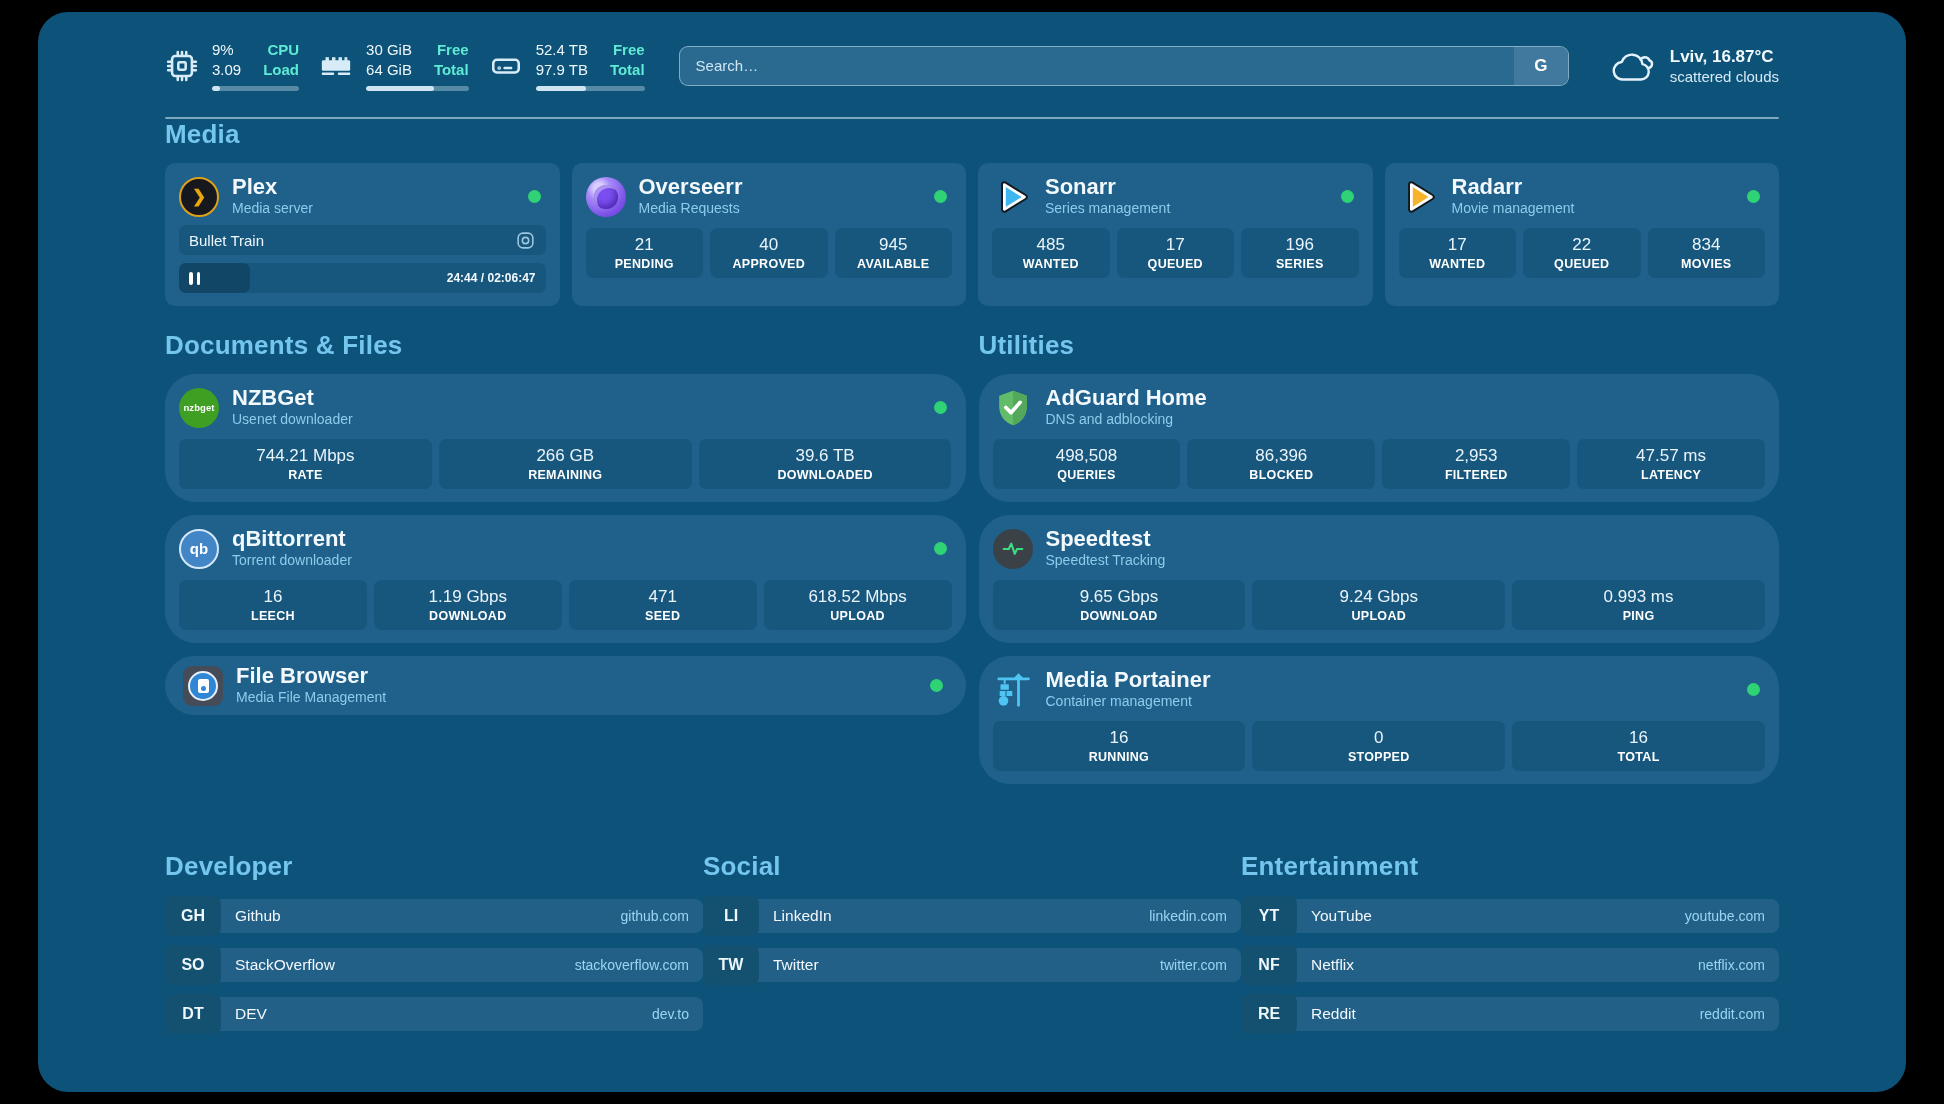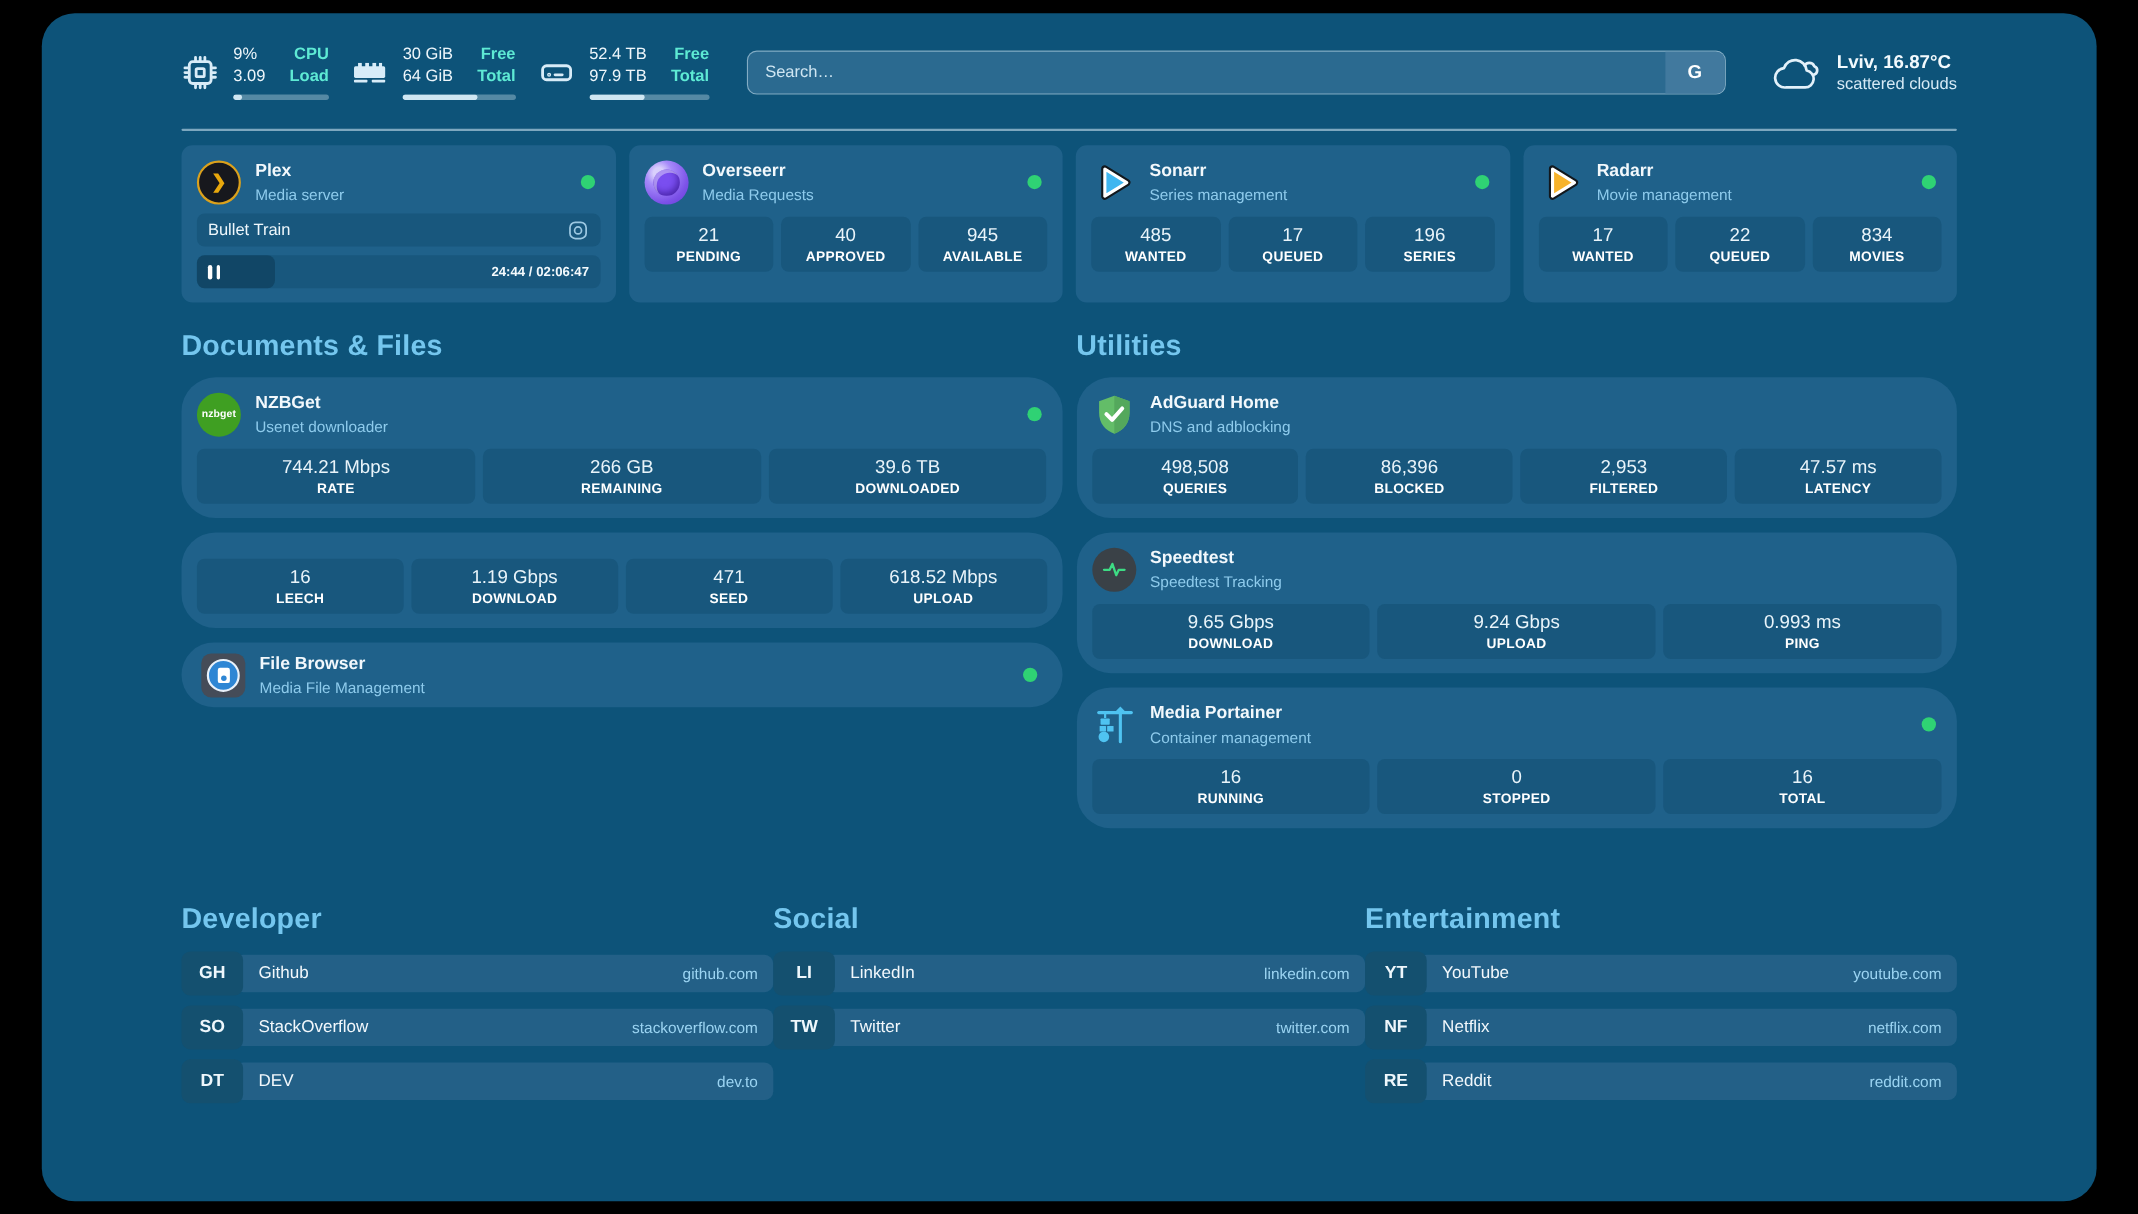--- a/index.html
+++ b/index.html
@@ -33,21 +33,21 @@
   .wl2{font-size:15px;color:#d6eaf6;line-height:19px;}
   .divider{height:2px;background:rgba(216,237,249,.55);margin-top:26px;border-radius:1px;}
 
   
   h2.section{color:#74c6ee;font-size:26px;font-weight:600;margin:0;letter-spacing:.2px;}
   .media-h{margin-top:74px;}
   .media-grid{display:grid;grid-template-columns:repeat(4,1fr);gap:12px;margin-top:13px;}
   .card{background:#1f618a;border-radius:10px;padding:13px 14px;box-sizing:border-box;cursor:pointer;}
   .card-head{display:flex;align-items:center;gap:13px;}
   .head-text{min-width:0;}
-  .title{font-size:16px;font-weight:600;color:#f2f8fc;line-height:22px;white-space:nowrap;}
+  .title{font-size:22px;font-weight:600;color:#f2f8fc;line-height:22px;white-space:nowrap;}
   .sub{font-size:14px;color:#8ecbec;line-height:18px;margin-top:1px;white-space:nowrap;}
   .dot{width:13px;height:13px;border-radius:50%;background:#2fd274;margin-left:auto;margin-right:5px;flex:none;}
   .app-icon{width:40px;height:40px;flex:none;display:flex;align-items:center;justify-content:center;box-sizing:border-box;}
   .tiles{display:flex;gap:7px;margin-top:11px;}
   .tile{flex:1;background:#18577d;border-radius:7px;text-align:center;padding:6px 4px 6px;}
   .tv{font-size:17px;color:#e9f4fa;line-height:22px;}
   .tl{font-size:12.5px;font-weight:700;color:#fff;line-height:16px;letter-spacing:.3px;}
 
   
   .prow{background:#18577d;border-radius:7px;margin-top:8px;height:30px;display:flex;
@@ -187,20 +187,21 @@
       </svg>
       <div>
         <div class="wl1">Lviv, 16.87°C</div>
         <div class="wl2">scattered clouds</div>
       </div>
     </div>
   </div>
 
   <div class="divider"></div>
 
+  <h2 class="section media-h">Media</h2>
   <div class="media-grid">
 
     <div class="card">
       <div class="card-head">
         <div class="app-icon circle icon-plex">❯</div>
         <div class="head-text">
           <div class="title">Plex</div>
           <div class="sub">Media server</div>
         </div>
         <span class="dot"></span>
@@ -334,20 +335,28 @@
                 <div class="tl">REMAINING</div>
               </div>
           <div class="tile">
                 <div class="tv">39.6 TB</div>
                 <div class="tl">DOWNLOADED</div>
               </div>
         </div>
       </div>
 
       <div class="card">
+        <div class="card-head">
+          <div class="app-icon circle icon-qb">qb</div>
+          <div class="head-text">
+            <div class="title">qBittorrent</div>
+            <div class="sub">Torrent downloader</div>
+          </div>
+          <span class="dot"></span>
+        </div>
         <div class="tiles">
           <div class="tile">
                 <div class="tv">16</div>
                 <div class="tl">LEECH</div>
               </div>
           <div class="tile">
                 <div class="tv">1.19 Gbps</div>
                 <div class="tl">DOWNLOAD</div>
               </div>
           <div class="tile">

